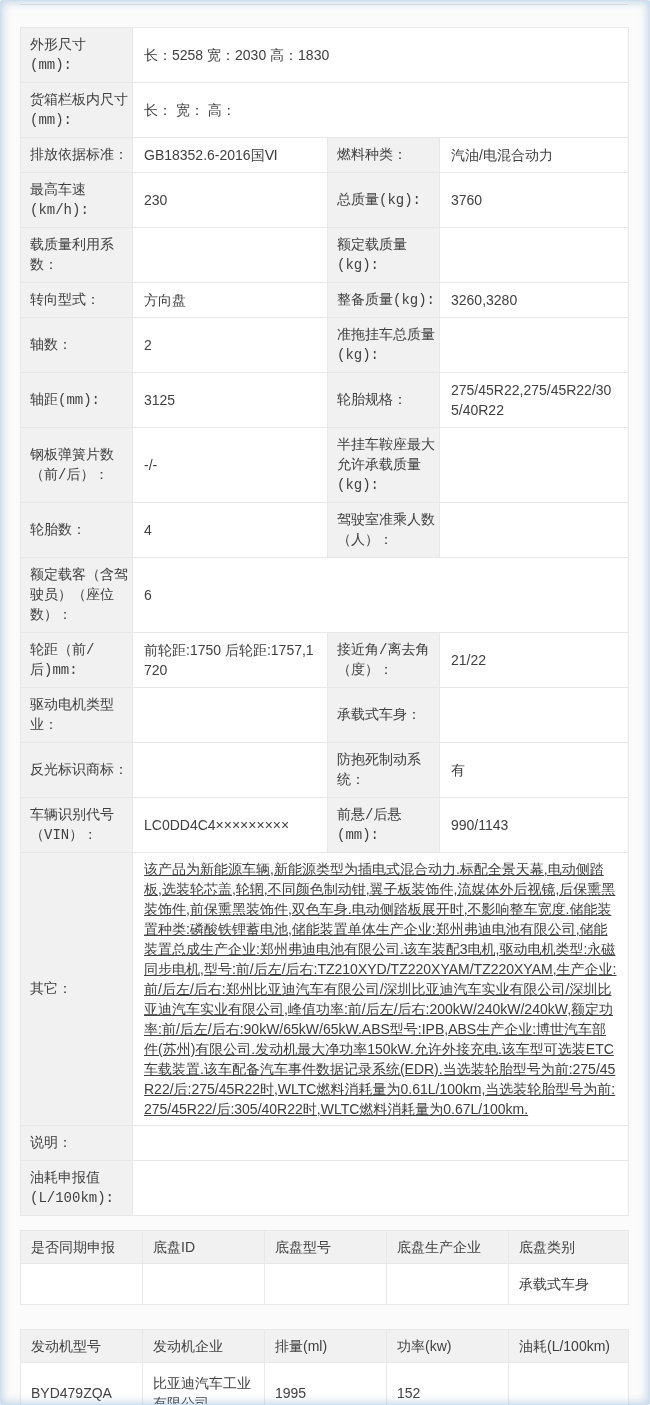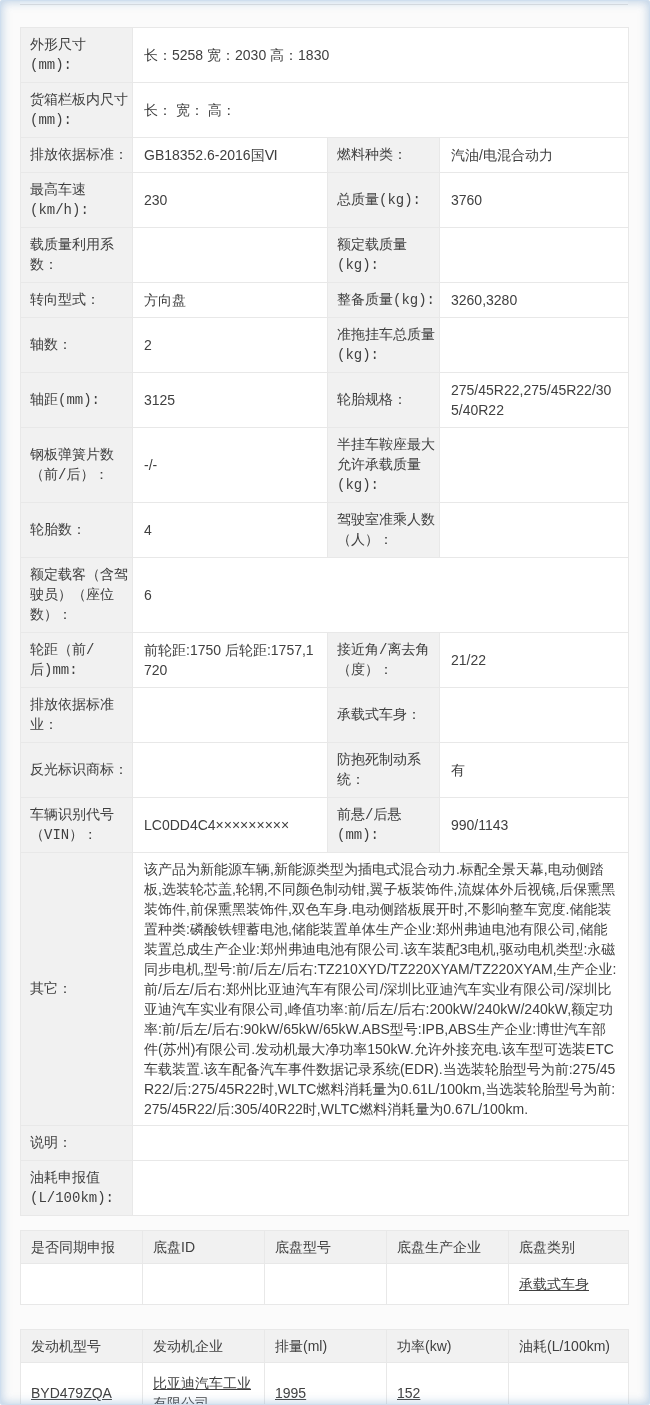--- a/index.html
+++ b/index.html
@@ -35,33 +35,33 @@
     padding:7px 2px 7px 9px;
     white-space:pre-line;
     font-family:Liberation Mono, monospace;
   }
   .spec td.value{
     padding:7px 11px;
     word-break:break-all;
   }
   .spec td.value.para{
     padding:6px 11px;
+    text-decoration:underline;
   }
   
   .grid{margin-top:0;}
   .grid th{
     background:#f1f1f1;
     padding:6px 4px 6px 10px;
     white-space:nowrap;overflow:hidden;
   }
   .grid td{
     padding:10px 4px 10px 10px;
     word-break:break-all;
     height:20px;
-    text-decoration:underline;
   }
   .gap-sm{height:14px;}
   .gap-md{height:24px;}
 </style>
 </head>
 <body>
 
 <div class="page">
 
   <div class="crop-sliver"></div>
@@ -148,21 +148,21 @@
         </tr>
         <tr>
           <th class="label">轮距（前/
 后)mm:</th>
           <td class="value">前轮距:1750 后轮距:1757,1720</td>
           <th class="label">接近角/离去角
 （度）：</th>
           <td class="value">21/22</td>
         </tr>
         <tr>
-          <th class="label">排放依据标准
+          <th class="label">驱动电机类型
 业：</th>
           <td class="value"></td>
           <th class="label">承载式车身：</th>
           <td class="value"></td>
         </tr>
         <tr>
           <th class="label">反光标识商标：</th>
           <td class="value"></td>
           <th class="label">防抱死制动系
 统：</th>

